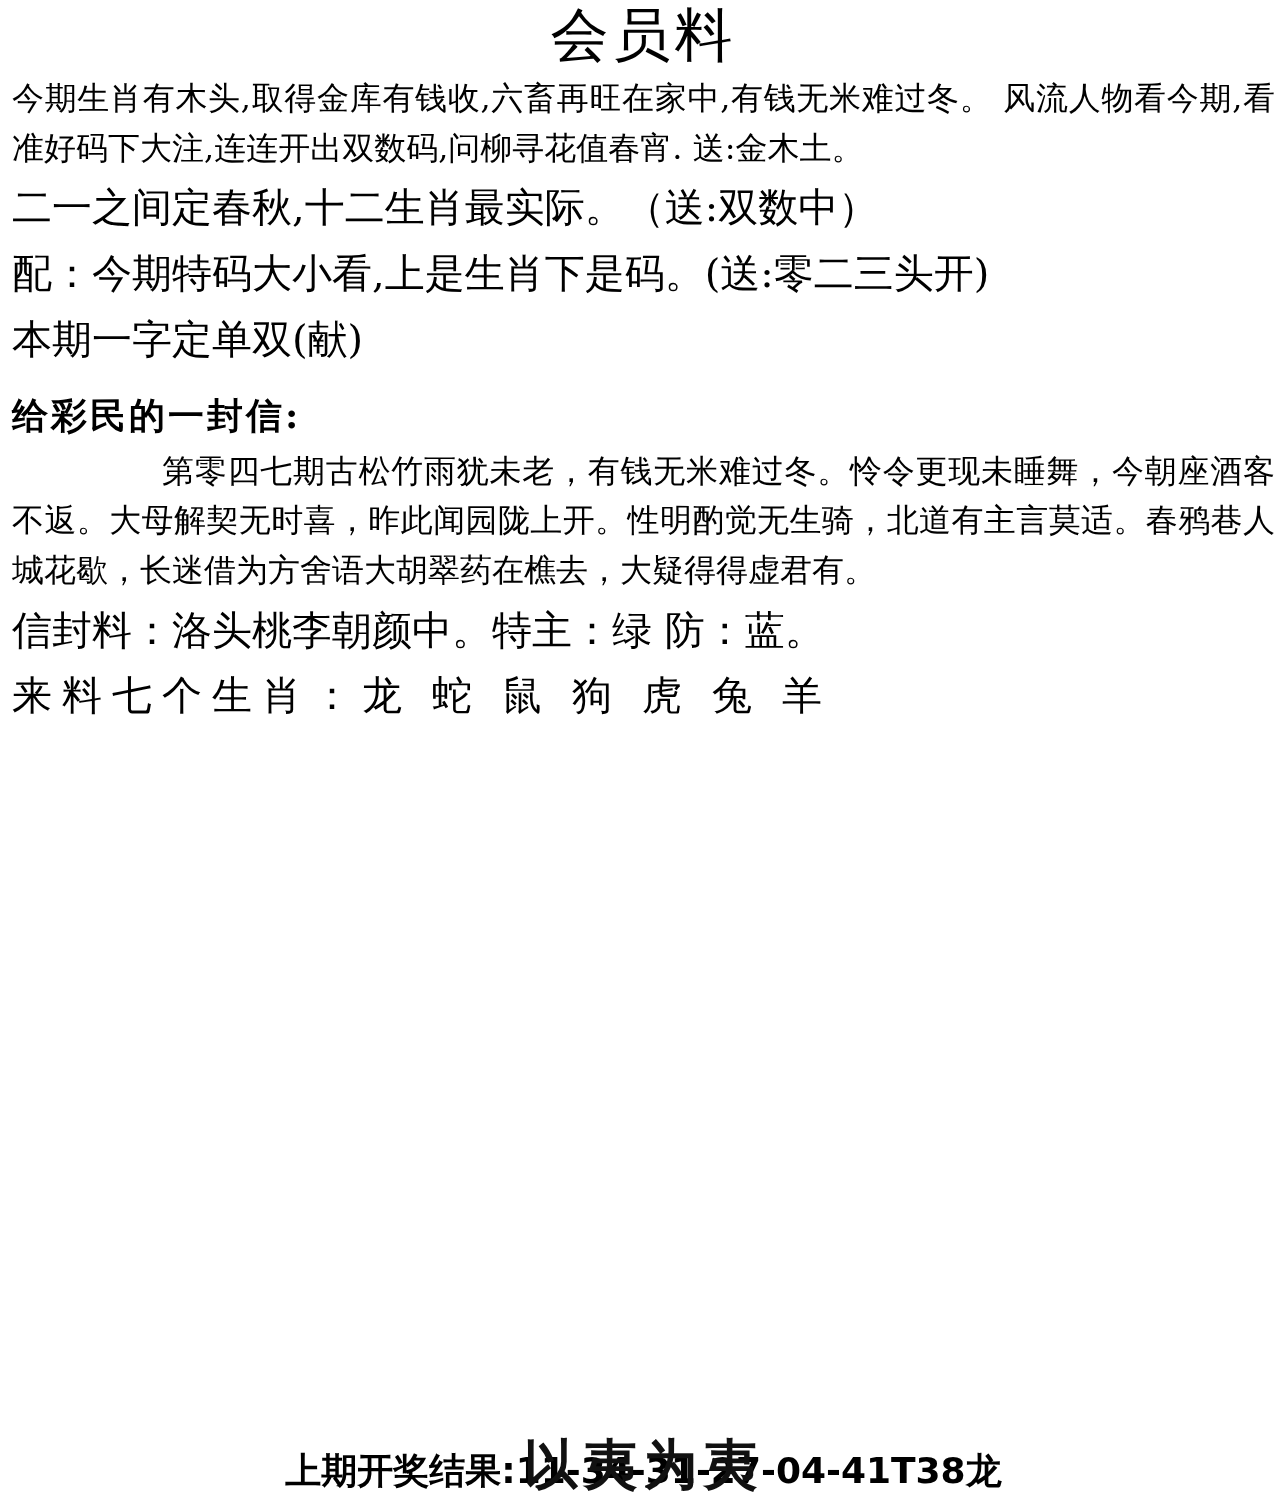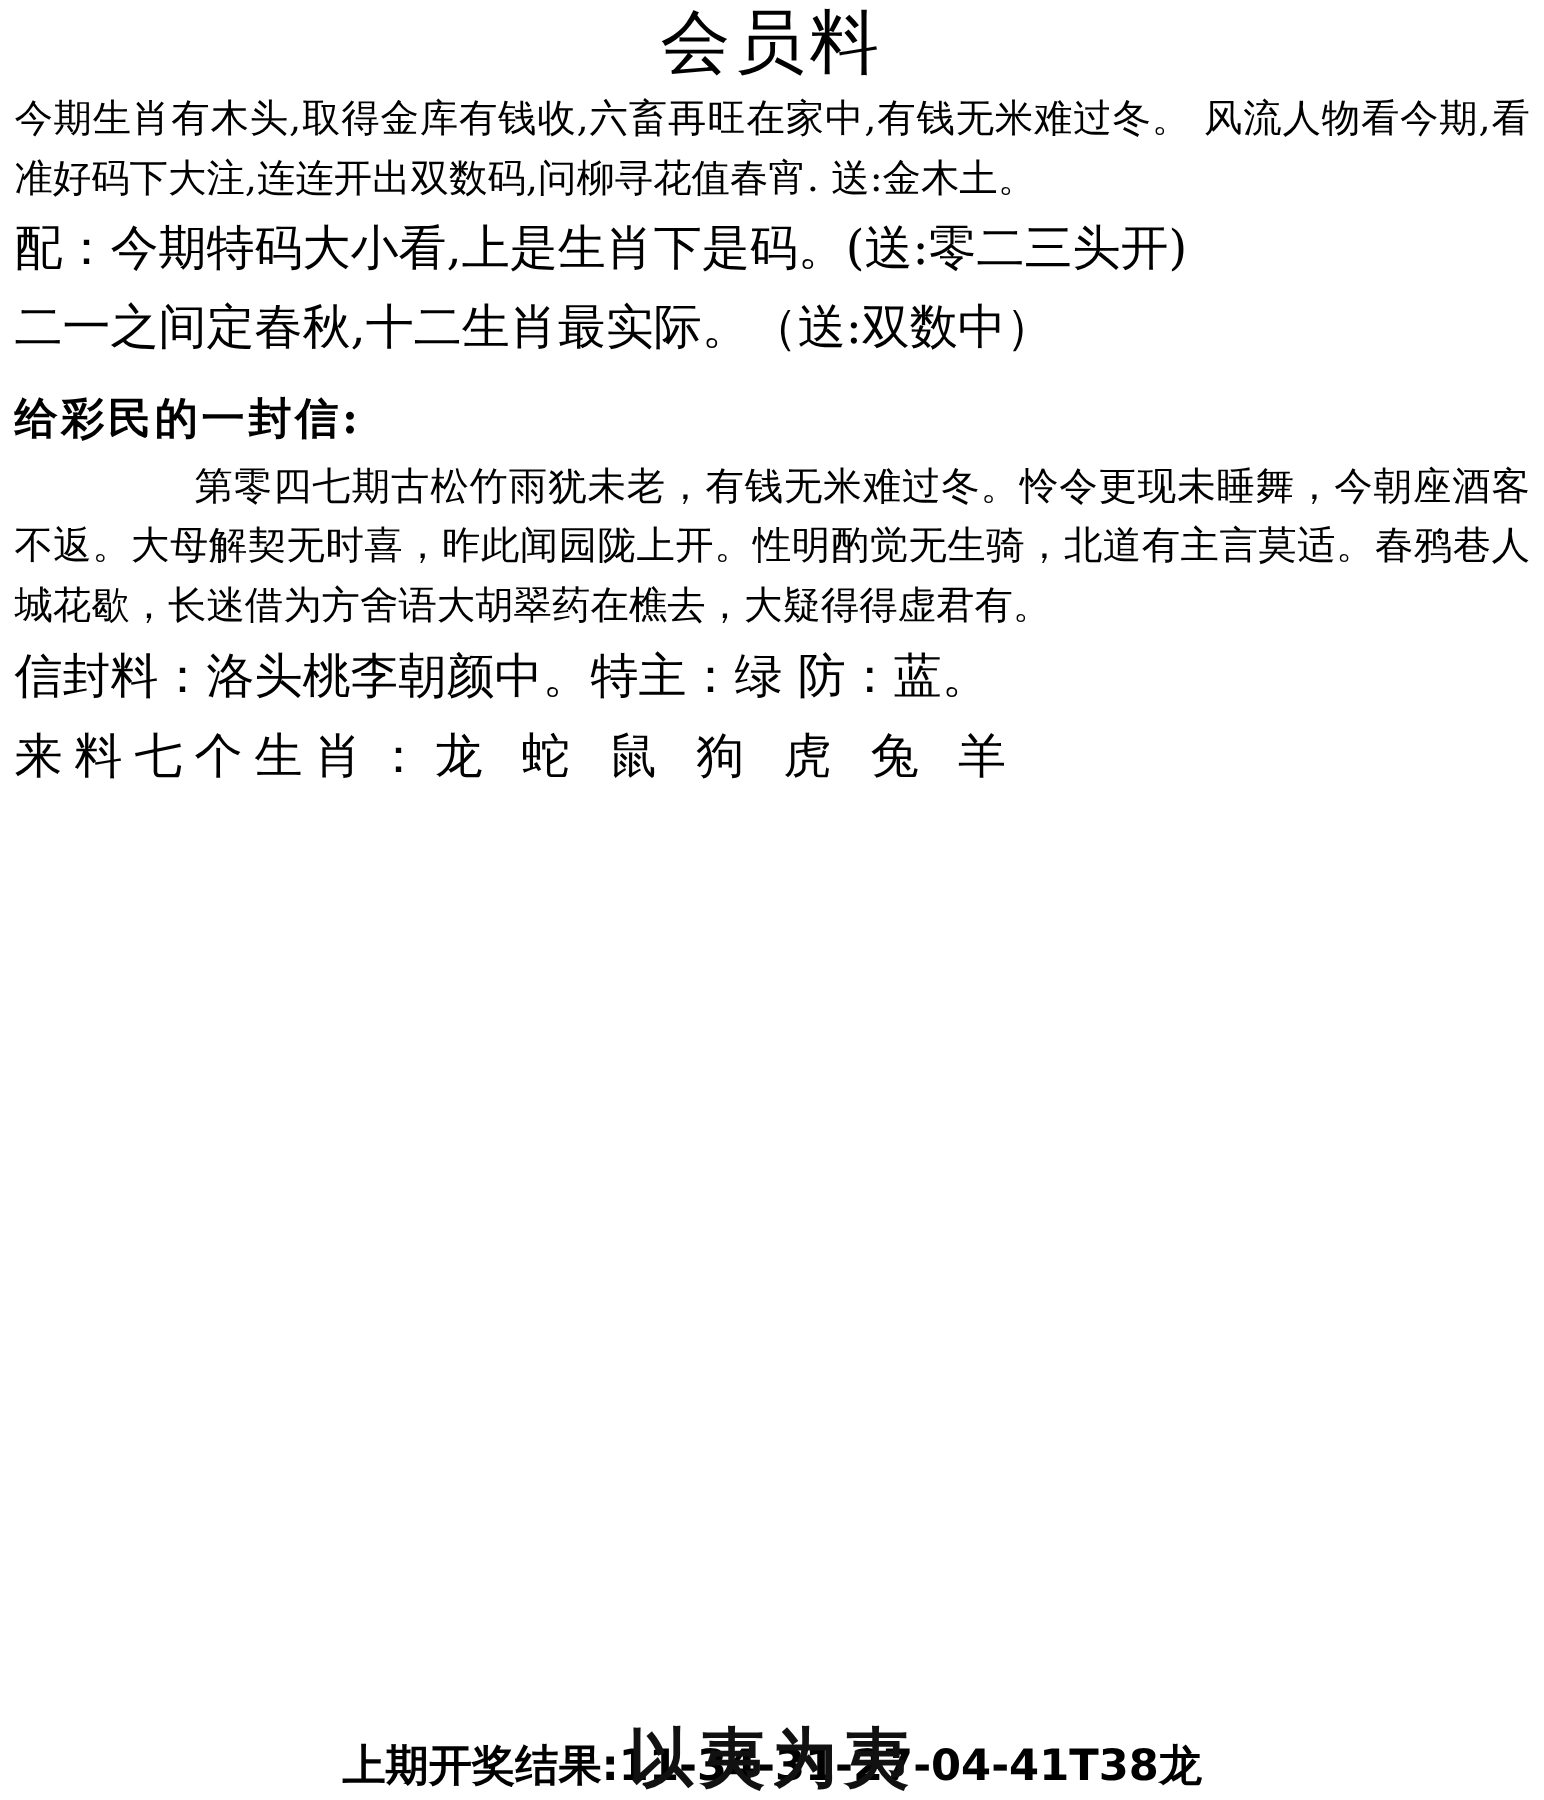--- a/index.html
+++ b/index.html
@@ -57,20 +57,21 @@
   }
   .line-small {
     font-size: 36px;
     line-height: 1.6;
     margin: 16px 0 2px 0;
     letter-spacing: 3px;
     font-weight: bold;
   }
   .zodiac {
     letter-spacing: 10px;
+    font-family: Liberation Serif, serif;
   }
   .footer {
     position: absolute;
     left: 0;
     right: 0;
     bottom: 10px;
     text-align: center;
     font-size: 36px;
     font-weight: bold;
     font-family: "DejaVu Sans", "Liberation Sans", sans-serif;
@@ -92,22 +93,23 @@
   .spacer-big { height: 120px; }
 </style>
 </head>
 <body>
 
 <div class="page">
 
   <h1 class="title">会员料</h1>
 
   <p class="para">今期生肖有木头,取得金库有钱收,六畜再旺在家中,有钱无米难过冬。 风流人物看今期,看准好码下大注,连连开出双数码,问柳寻花值春宵. 送:金木土。</p>
+  <p class="line">二一之间定春秋,十二生肖最实际。（送:双数中）</p>
   <p class="line">配：今期特码大小看,上是生肖下是码。(送:零二三头开)</p>
-  <p class="line">二一之间定春秋,十二生肖最实际。（送:双数中）</p>
+  <p class="line">本期一字定单双(献)</p>
 
 
   <p class="line-small">给彩民的一封信:</p>
 
   <p class="para para-indent">第零四七期古松竹雨犹未老，有钱无米难过冬。怜令更现未睡舞，今朝座酒客不返。大母解契无时喜，昨此闻园陇上开。性明酌觉无生骑，北道有主言莫适。春鸦巷人城花歇，长迷借为方舍语大胡翠药在樵去，大疑得得虚君有。</p>
 
   <p class="line">信封料：洛头桃李朝颜中。特主：绿 防：蓝。</p>
   <p class="line zodiac">来料七个生肖：龙 蛇 鼠 狗 虎 兔 羊</p>
 
   <div class="spacer-big"></div>

